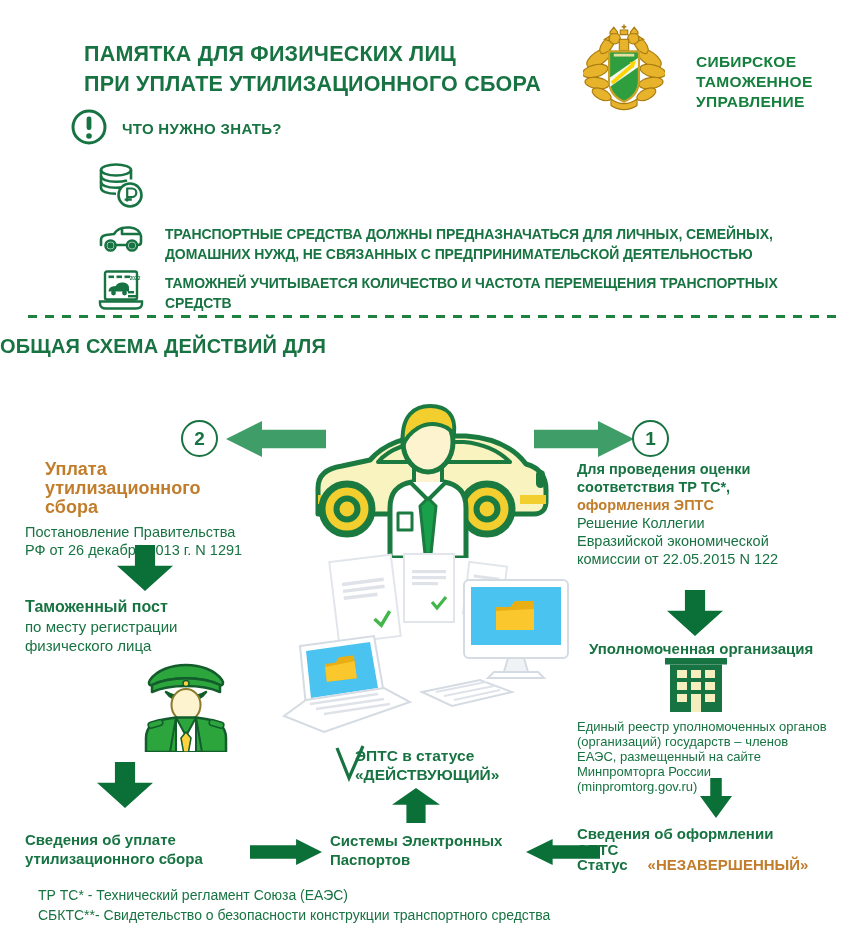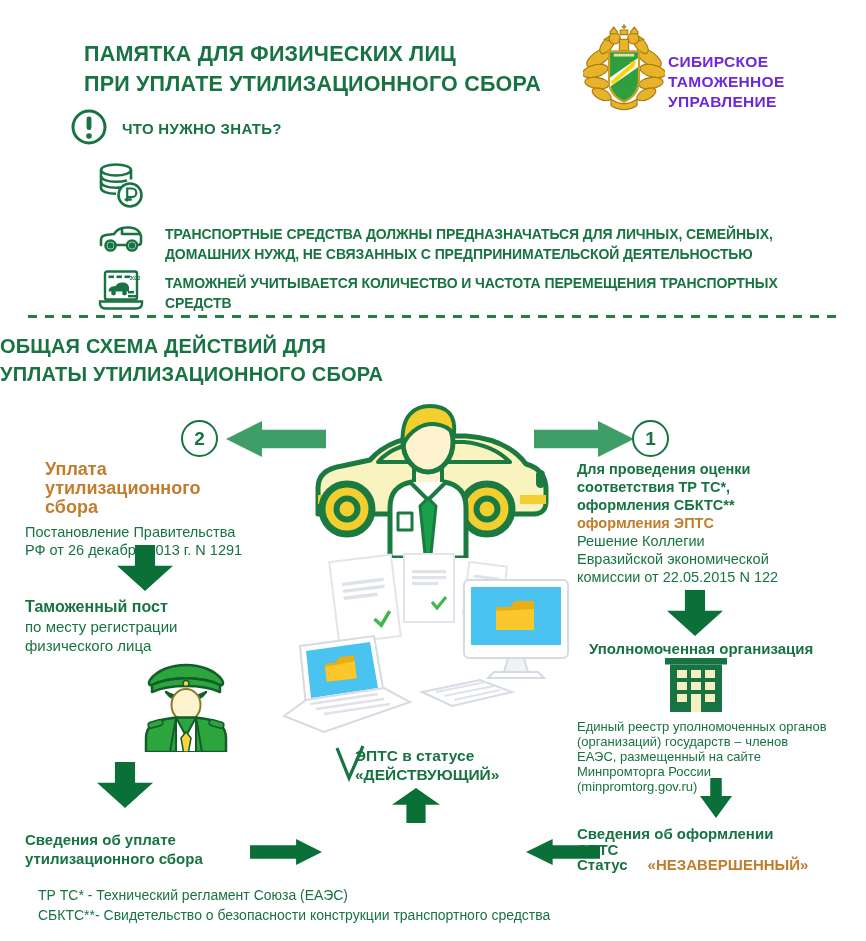--- a/index.html
+++ b/index.html
@@ -1,21 +1,21 @@
 <!DOCTYPE html>
 <html><head>
 <meta charset="utf-8">
 <style>
   html,body{margin:0;padding:0;background:#fff;}
   body{font-family:"Liberation Sans","DejaVu Sans",sans-serif;}
   #canvas{position:relative;width:866px;height:941px;background:#fff;overflow:hidden;color:#187342;}
   .abs{position:absolute;}
   .b{font-weight:bold;}
   .dg{color:#187342;}
-  .bg{color:#6d28d9;}
+  .bg{color:#15803d;margin-left:28px;}
   .or{color:#c17d2b;}
   .ctr{text-align:left;}
   .up14{font-size:14px;font-weight:bold;line-height:1.45;letter-spacing:-0.1px;}
   .branch{font-size:14.5px;line-height:18px;}
   .arr{position:absolute;background:#0b7038;}
   .arr-mid{background:#3f9e68;}
   .arr-down{clip-path:polygon(32% 0,68% 0,68% 45%,100% 45%,50% 100%,0 45%,32% 45%);}
   .arr-up{clip-path:polygon(50% 0,100% 48%,70% 48%,70% 100%,30% 100%,30% 48%,0 48%);}
   .arr-left{clip-path:polygon(0 50%,36% 0,36% 24%,100% 24%,100% 76%,36% 76%,36% 100%);}
   .arr-right{clip-path:polygon(100% 50%,64% 0,64% 24%,0 24%,0 76%,64% 76%,64% 100%);}
@@ -129,21 +129,20 @@
       </g>
       <text x="37" y="11" font-size="4.8" fill="#187342" text-anchor="middle" font-weight="bold">2022</text>
     </svg>
   </div>
   <div class="abs dg up14" style="left:165px;top:273px;width:650px;">ТАМОЖНЕЙ УЧИТЫВАЕТСЯ КОЛИЧЕСТВО И ЧАСТОТА ПЕРЕМЕЩЕНИЯ ТРАНСПОРТНЫХ СРЕДСТВ</div>
 
   <div id="divider"></div>
 
   <div class="abs b dg ctr" style="left:0;top:333px;width:866px;font-size:20px;line-height:1.38;letter-spacing:0.2px;">
     <div>ОБЩАЯ СХЕМА ДЕЙСТВИЙ ДЛЯ</div>
-    <div>УПЛАТЫ УТИЛИЗАЦИОННОГО СБОРА</div>
   </div>
 
   <div class="circle-num" style="left:181px;top:420px;">2</div>
   <div class="arr arr-mid arr-left abs" style="left:226px;top:421px;width:100px;height:36px;"></div>
   <div class="arr arr-mid arr-right abs" style="left:534px;top:421px;width:100px;height:36px;"></div>
   <div class="circle-num" style="left:632px;top:420px;">1</div>
 
   <div class="abs" style="left:298px;top:396px;">
     <svg width="258" height="162" viewBox="0 0 258 162">
       <g stroke="#1b7a40" stroke-linejoin="round" stroke-linecap="round">
@@ -207,21 +206,20 @@
 
   <div class="abs ctr b dg" style="left:25px;top:830px;width:240px;font-size:15px;line-height:19px;">
     <div>Сведения об уплате</div>
     <div>утилизационного сбора</div>
   </div>
 
   <div class="abs ctr" style="left:577px;top:460px;width:250px;">
     <div class="b dg branch">
       <div>Для проведения оценки</div>
       <div>соответствия ТР ТС*,</div>
-      <div>оформления СБКТС**</div>
       <div class="or">оформления ЭПТС</div>
     </div>
     <div class="dg branch">
       <div>Решение Коллегии</div>
       <div>Евразийской экономической</div>
       <div>комиссии от 22.05.2015 N 122</div>
     </div>
   </div>
 
   <div class="arr arr-down abs" style="left:667px;top:590px;width:56px;height:46px;"></div>
@@ -316,20 +314,24 @@
       <path d="M3,4 L15,34 L29,2" stroke="#187342" stroke-width="3.2" fill="none"></path>
     </svg>
   </div>
   <div class="abs ctr b dg" style="left:355px;top:746px;width:180px;font-size:15.5px;line-height:19px;">
     <div>ЭПТС в статусе</div>
     <div>«ДЕЙСТВУЮЩИЙ»</div>
   </div>
 
   <div class="arr arr-up abs" style="left:392px;top:788px;width:48px;height:35px;"></div>
 
+  <div class="abs ctr b dg" style="left:330px;top:831px;width:200px;font-size:15px;line-height:19px;">
+    <div>Системы Электронных</div>
+    <div>Паспортов</div>
+  </div>
 
   <div class="arr arr-right abs" style="left:250px;top:839px;width:72px;height:26px;"></div>
   <div class="arr arr-left abs" style="left:526px;top:839px;width:74px;height:26px;"></div>
 
   <div class="abs dg" style="left:38px;top:886px;font-size:14px;line-height:1.4;">
     <div>ТР ТС* - Технический регламент Союза (ЕАЭС)</div>
     <div>СБКТС**- Свидетельство о безопасности конструкции транспортного средства</div>
   </div>
 
 </div>

